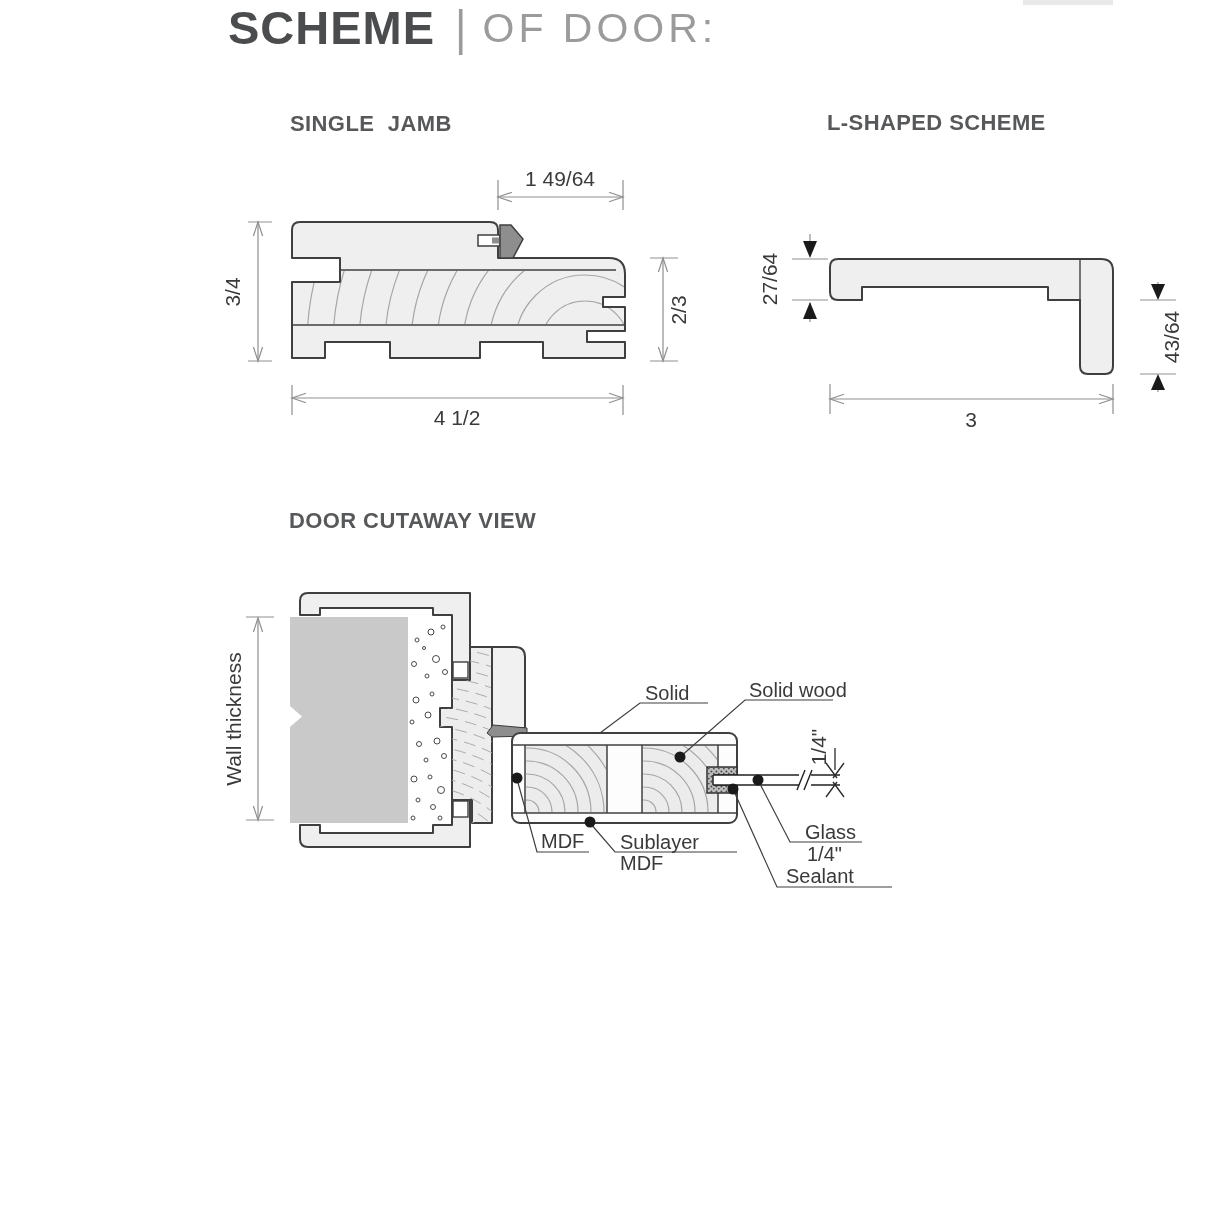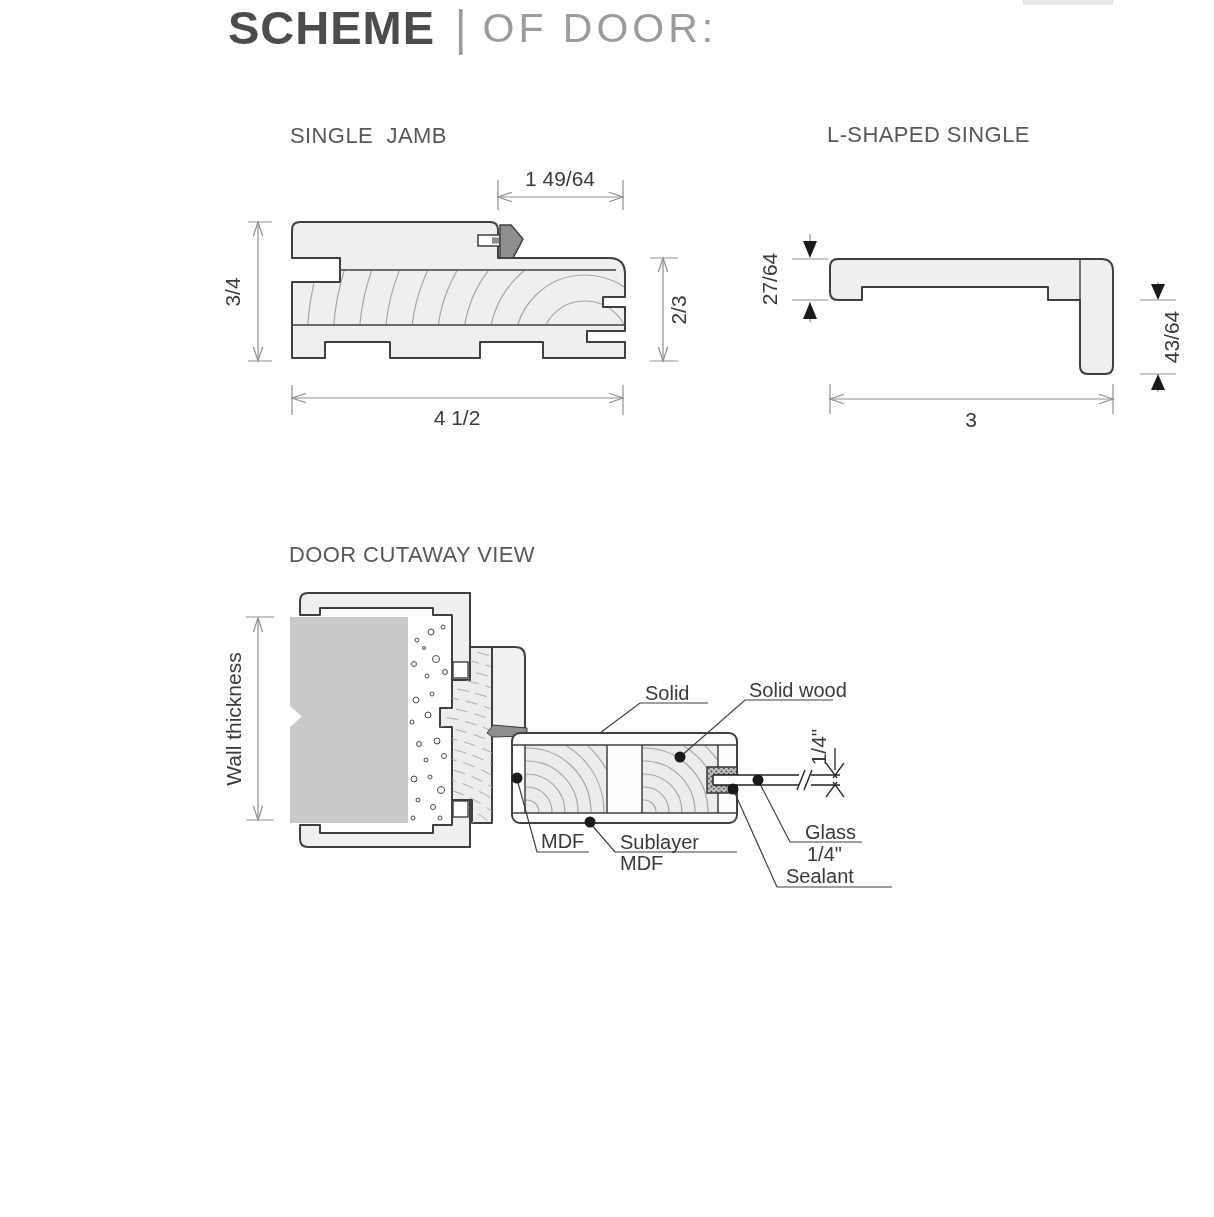--- a/index.html
+++ b/index.html
@@ -2,44 +2,44 @@
 <html><head>
 <meta charset="utf-8">
 <style>
   html,body{margin:0;padding:0;background:#ffffff;}
   #page{position:relative;width:1214px;height:1217px;background:#ffffff;overflow:hidden;
         font-family:"Liberation Sans", sans-serif;}
   .title-row{position:absolute;left:228px;top:0px;display:flex;align-items:flex-start;white-space:nowrap;}
   .title-primary{font-size:47px;font-weight:bold;color:#4a4c4e;letter-spacing:1px;line-height:56px;}
   .title-divider{font-size:44px;font-weight:200;color:#9b9b9b;margin:0 16px 0 20px;line-height:56px;transform:scaleY(1.15);}
   .title-secondary{font-size:41px;font-weight:200;color:#9b9b9b;letter-spacing:4px;line-height:56px;}
-  .section-heading{position:absolute;font-size:22px;font-weight:normal;color:#57585a;letter-spacing:0.4px;white-space:nowrap;margin-top:12px;}
+  .section-heading{position:absolute;font-size:22px;font-weight:bold;color:#57585a;letter-spacing:0.4px;white-space:nowrap;}
   #h-jamb{left:290px;top:111px;word-spacing:7px;}
   #h-casing{left:827px;top:110px;}
-  #h-cutaway{left:289px;top:530px;}
+  #h-cutaway{left:289px;top:508px;}
   .corner-sliver{position:absolute;left:1023px;top:0;width:90px;height:5px;background:#e9e9e9;}
   svg{position:absolute;left:0;top:0;}
   text{font-family:"Liberation Sans", sans-serif;fill:#3a3a3a;}
   .dimtxt{font-size:21px;}
   .lbltxt{font-size:20px;}
 </style>
 </head>
 <body>
 
 <div id="page">
 
   <div class="title-row">
     <span class="title-primary">SCHEME</span>
     <span class="title-divider">|</span>
     <span class="title-secondary">OF DOOR:</span>
   </div>
   <div class="corner-sliver"></div>
 
   <div id="h-jamb" class="section-heading">SINGLE JAMB</div>
-  <div id="h-casing" class="section-heading">L-SHAPED SINGLE</div>
+  <div id="h-casing" class="section-heading">L-SHAPED SCHEME</div>
   <div id="h-cutaway" class="section-heading">DOOR CUTAWAY VIEW</div>
 
   <svg width="1214" height="1217" viewBox="0 0 1214 1217">
     <defs>
       <clipPath id="clipJambGrain">
         <polygon points="293,271 617,271 624,279 624,296 602,296 602,308 624,308 624,324 293,324 293,283 341,283 341,271"></polygon>
       </clipPath>
       <clipPath id="clipCutJamb">
         <path d="M470,647 H492 V823 H472 V800 H452 V727 H440 V708 H452 V680 H470 Z"></path>
       </clipPath>

